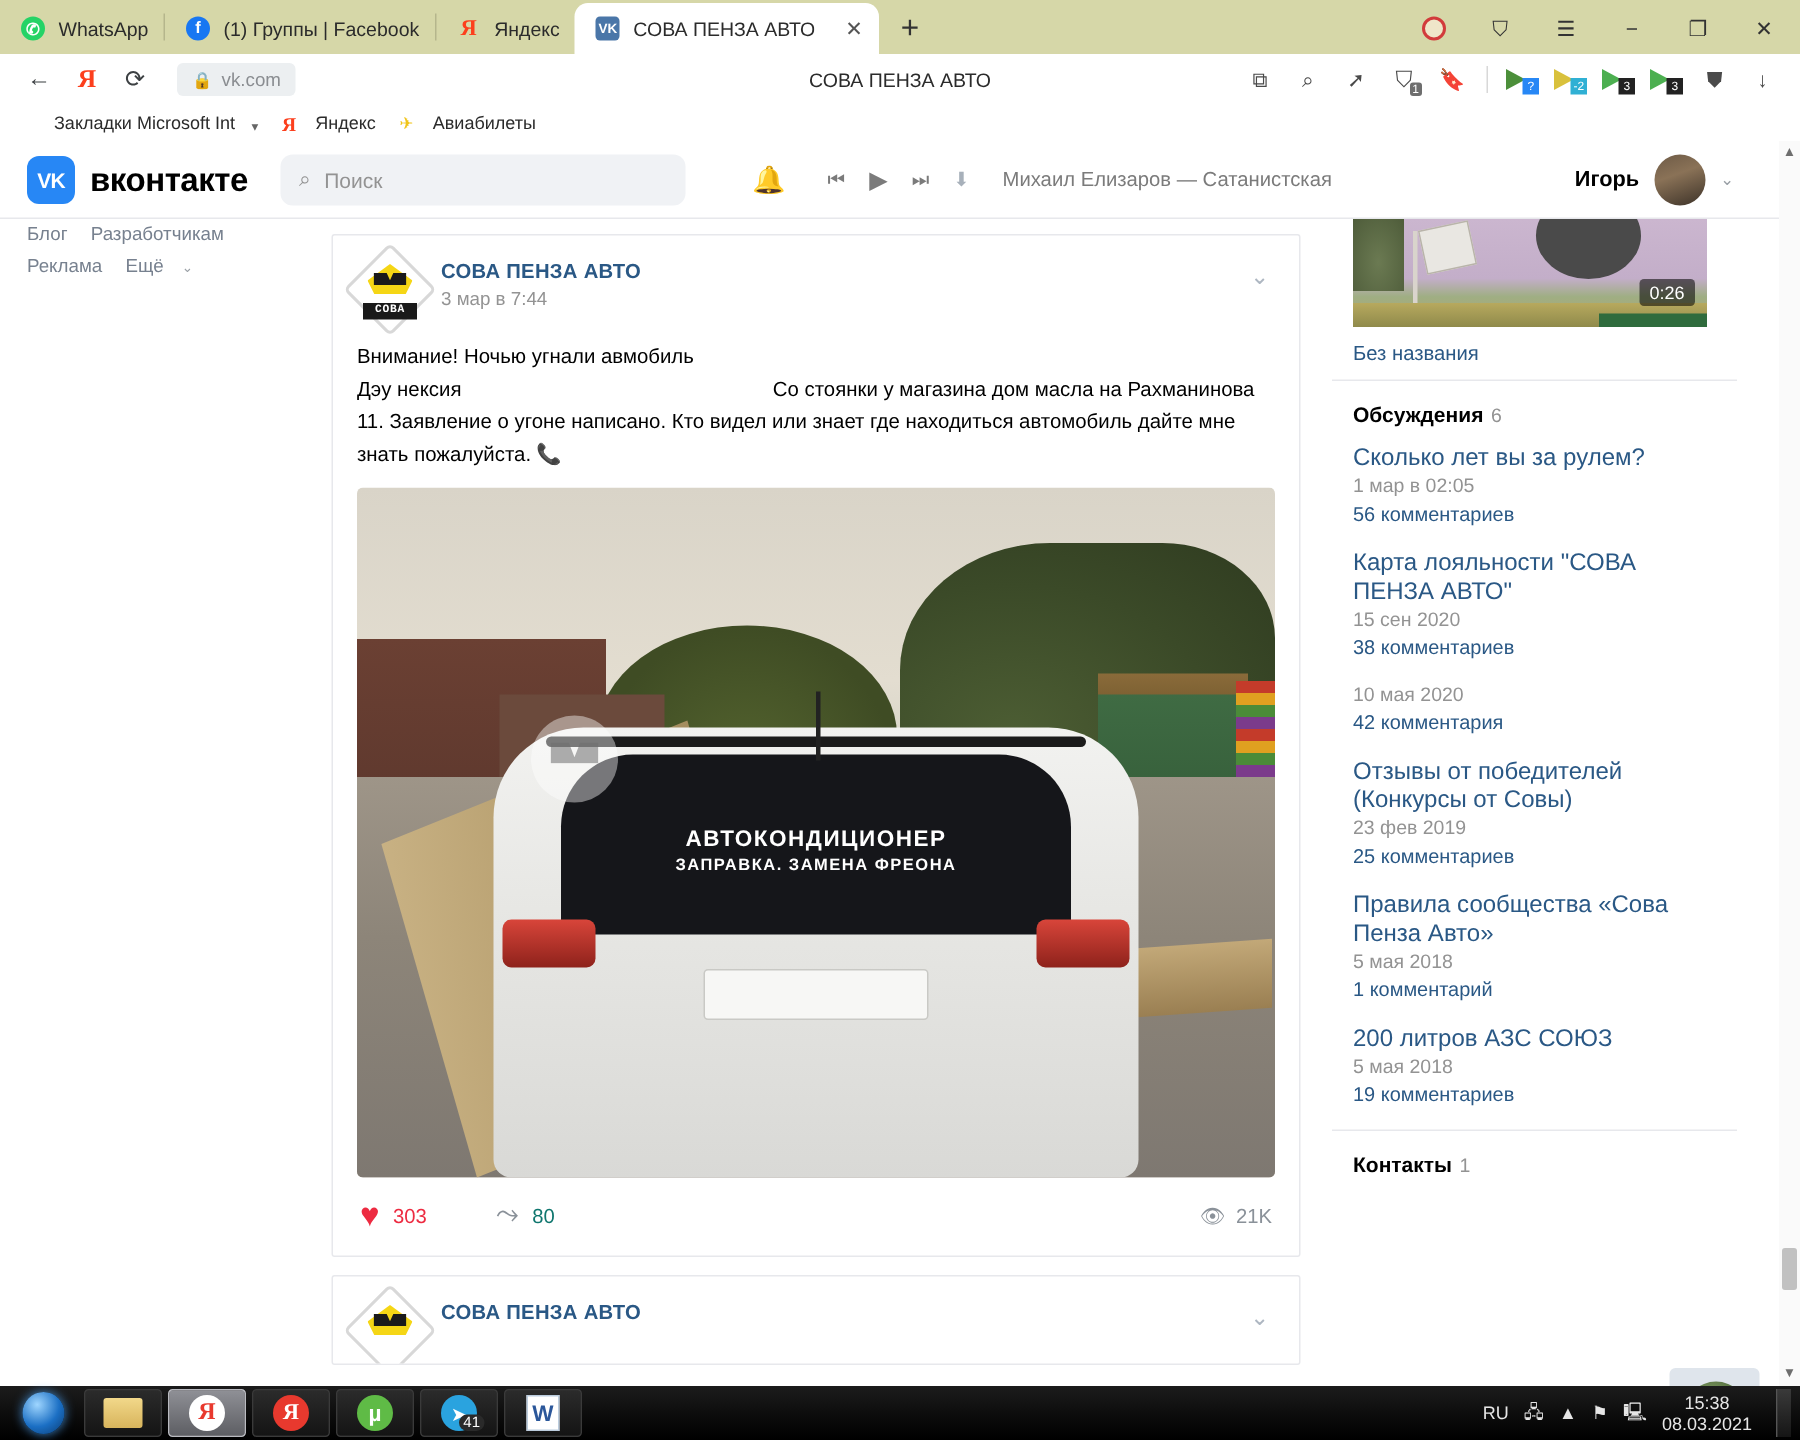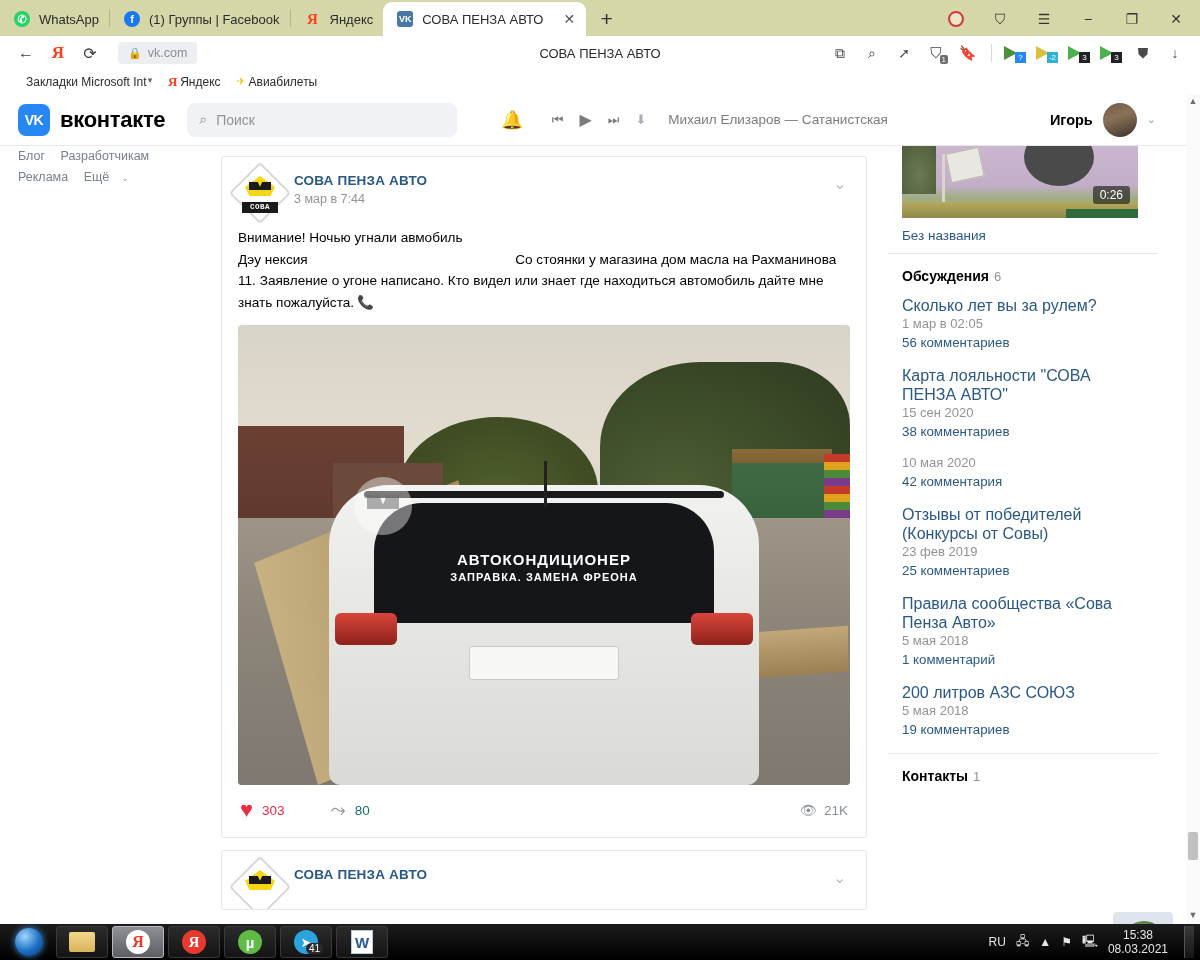--- a/index.html
+++ b/index.html
@@ -62,21 +62,21 @@
   .ext .leaf { width: 0; height: 0; border-left: 13px solid #4caf50;
     border-top: 7px solid transparent; border-bottom: 7px solid transparent; position:absolute; top:3px; left:0;}
   .ext .badge { position: absolute; right: 0; bottom: 0; min-width: 11px; height: 11px;
     font-size: 8px; line-height: 11px; text-align: center; color: #fff; padding: 0 1px; }
 
   .bookmarks {
     position: absolute; top: 70px; left: 0; width: 1200px; height: 24px;
     background: #fff; display: flex; align-items: center; padding: 0 12px; gap: 14px;
     font-size: 12px; color: #2b2b2b;
   }
-  .bm { display: flex; align-items: flex-start; gap: 1px; white-space: nowrap; }
+  .bm { display: flex; align-items: flex-end; gap: 11px; white-space: nowrap; }
   .bm .bmfav { width: 13px; height: 13px; display:flex; align-items:center; justify-content:center; font-size: 11px;}
 
   
   .page {
     position: absolute; top: 94px; left: 0; width: 1200px; height: 830px;
     background: #fff; overflow: hidden;
   }
   .vkheader {
     position: absolute; top: 0; left: 0; width: 1186px; height: 52px;
     background: #fff; border-bottom: 1px solid #e7e8ec; display: flex; align-items: center;

